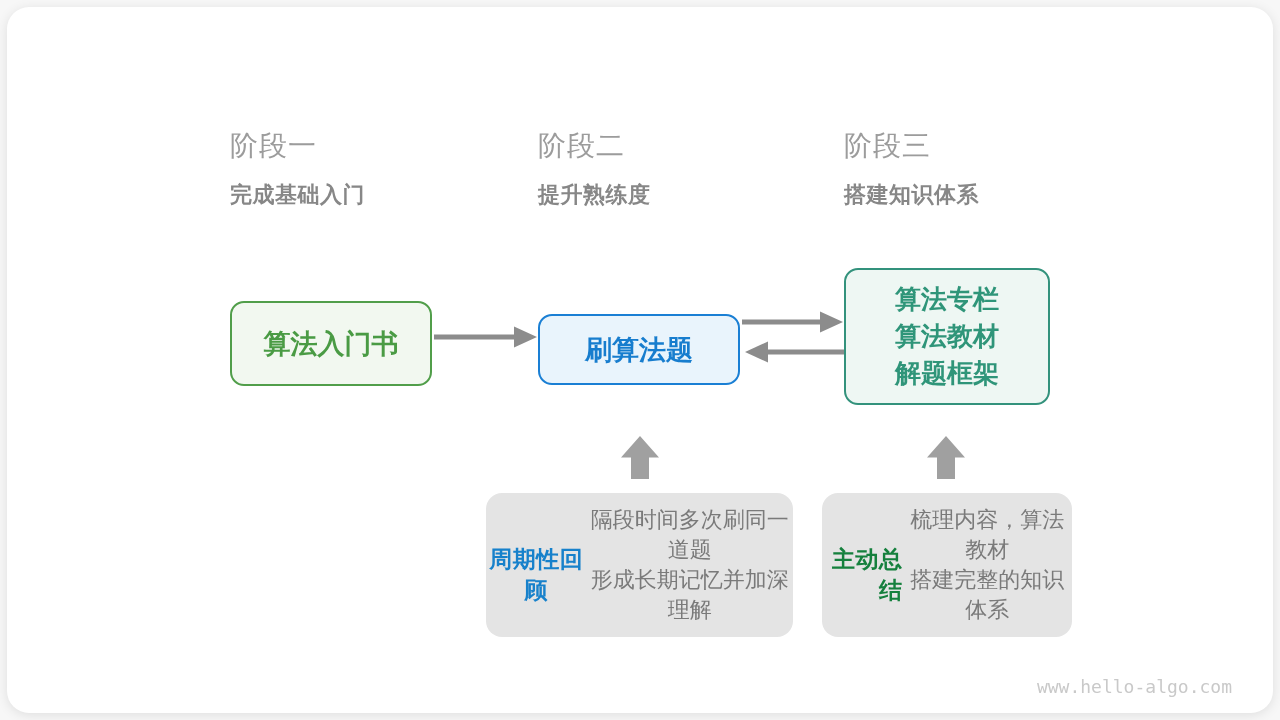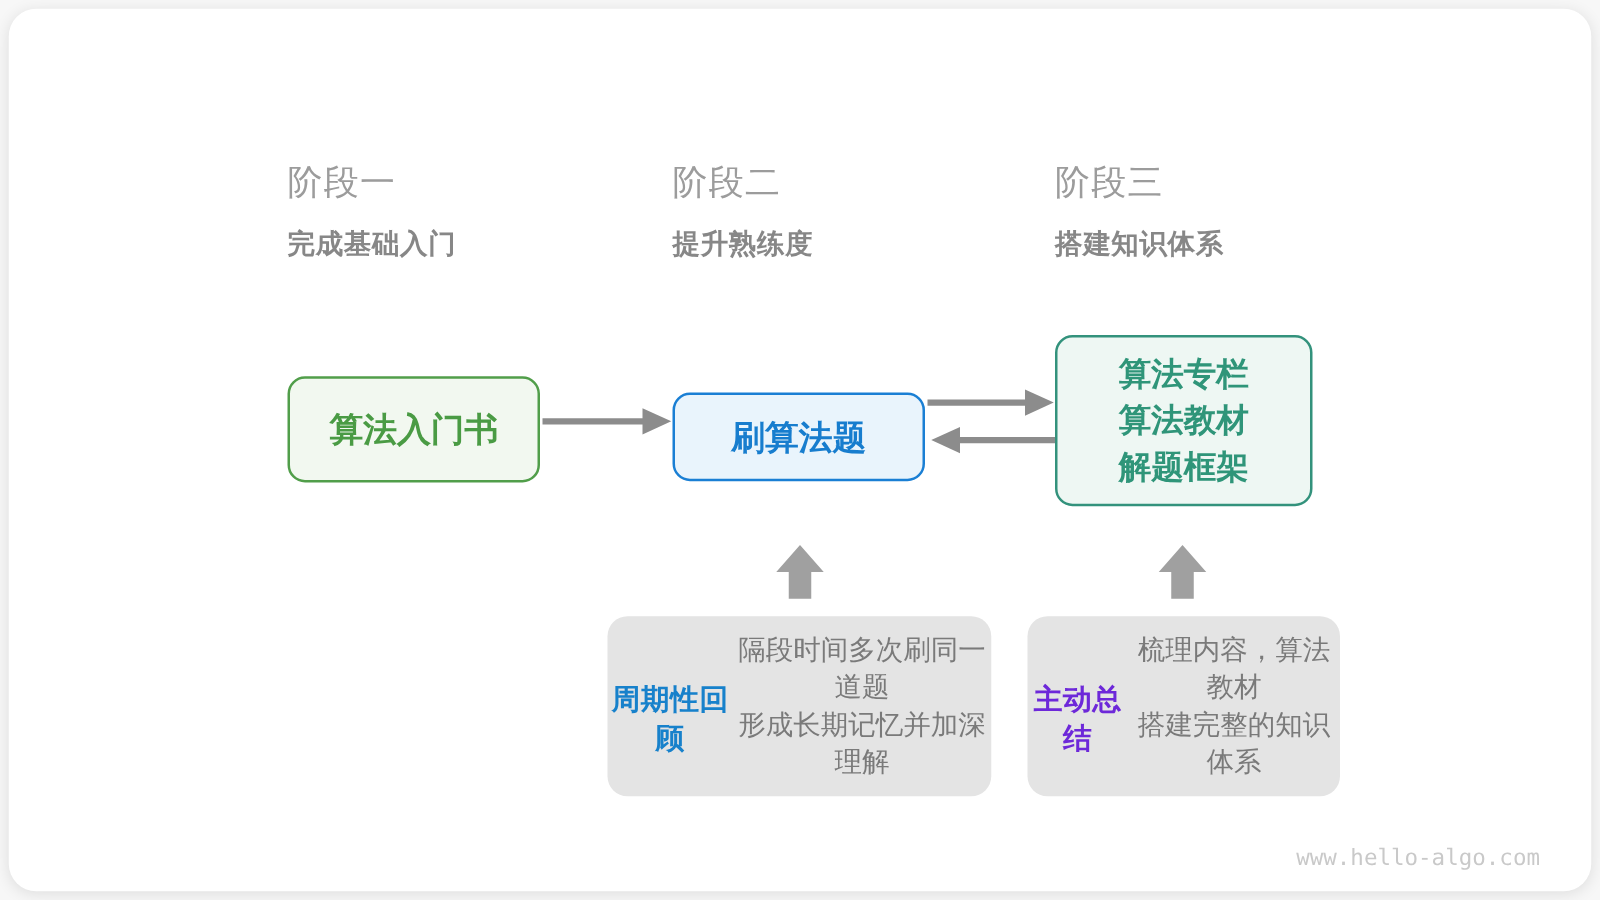--- a/index.html
+++ b/index.html
@@ -90,21 +90,21 @@
   }
   .callout-a { left: 486px; width: 307px; }
   .callout-b { left: 822px; width: 250px; }
   .callout-title {
     margin-top: 20px;
     font-size: 23px;
     font-weight: 700;
     letter-spacing: 0.5px;
   }
   .callout-title-blue { color: #1781cb; }
-  .callout-title-teal { color: #6d28d9; }
+  .callout-title-teal { color: #15803d; text-align: right; }
   .callout-body {
     font-size: 22px;
     color: #7a7a7a;
     line-height: 30px;
   }
 
   
   .arrow-layer {
     position: absolute;
     left: 0; top: 0; width: 1280px; height: 720px;

